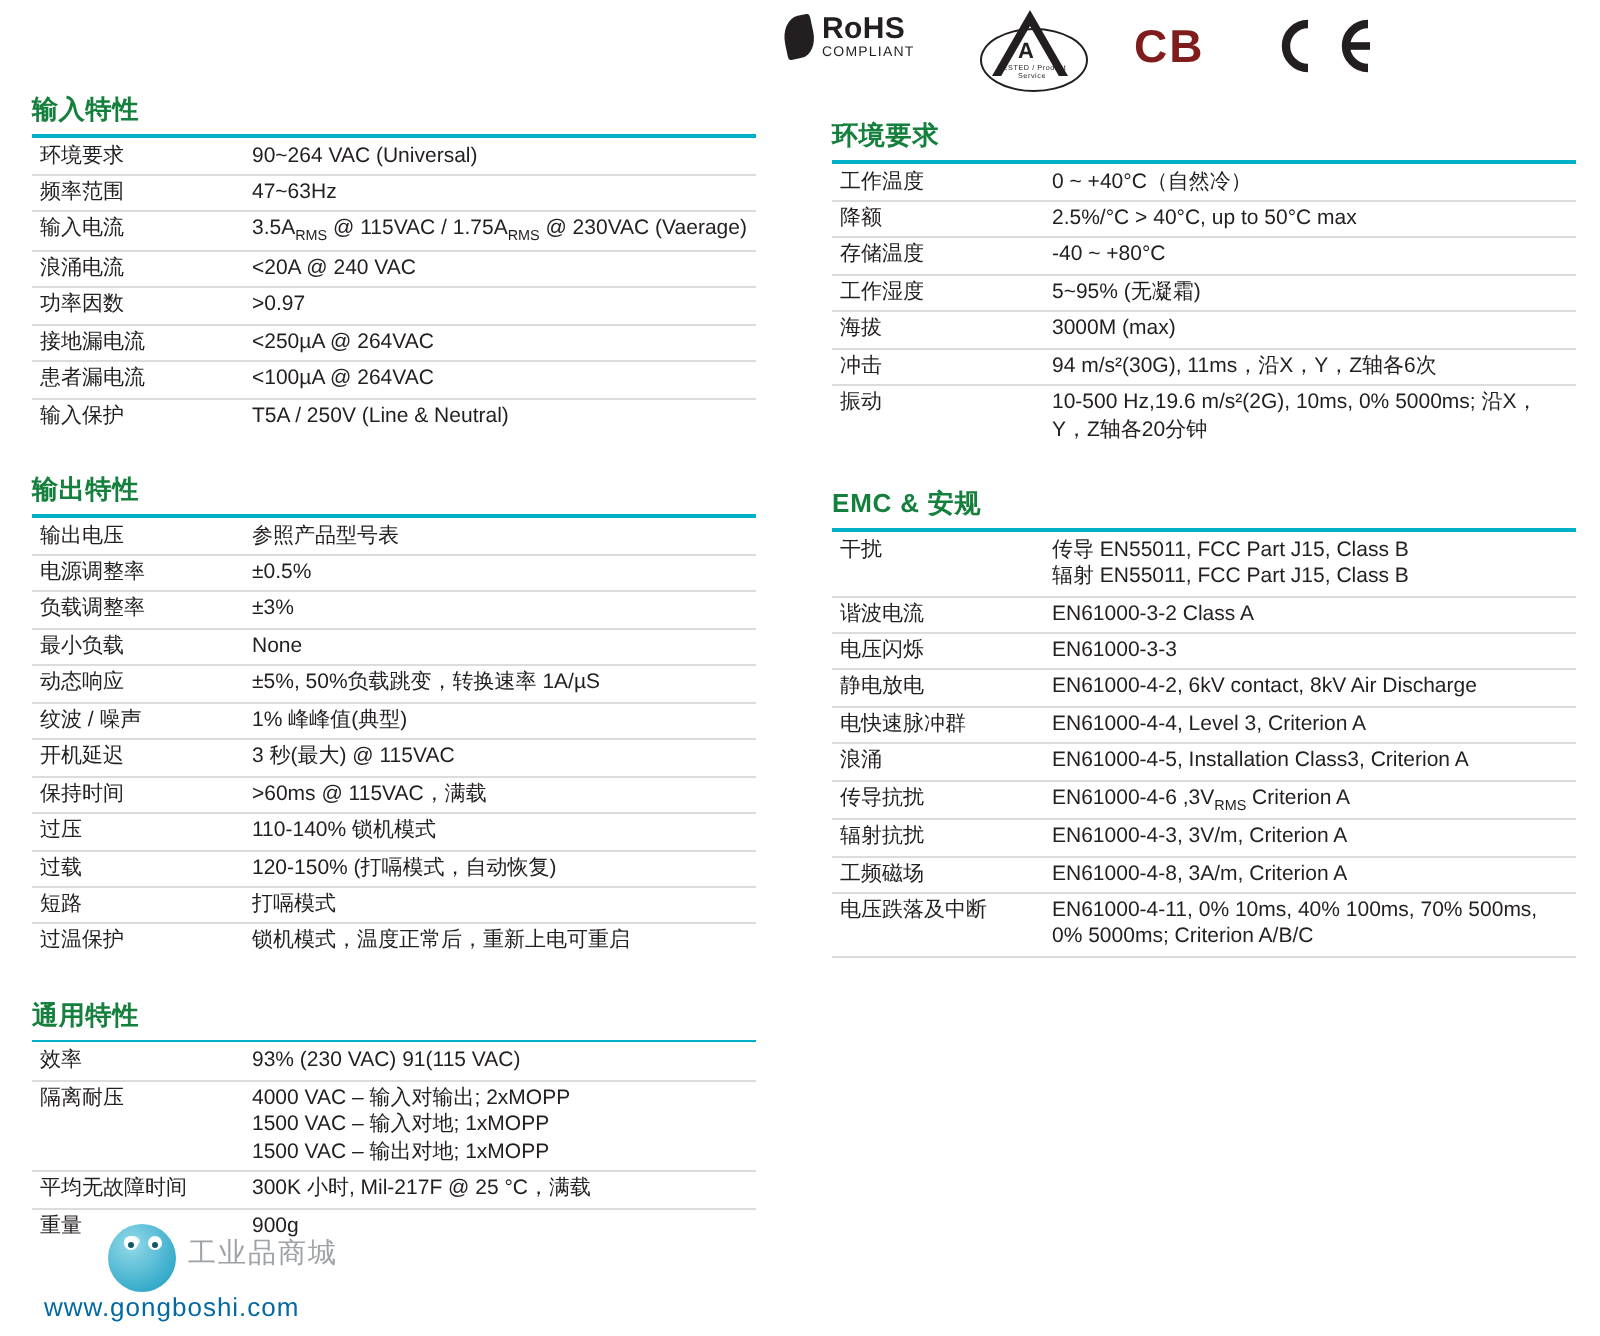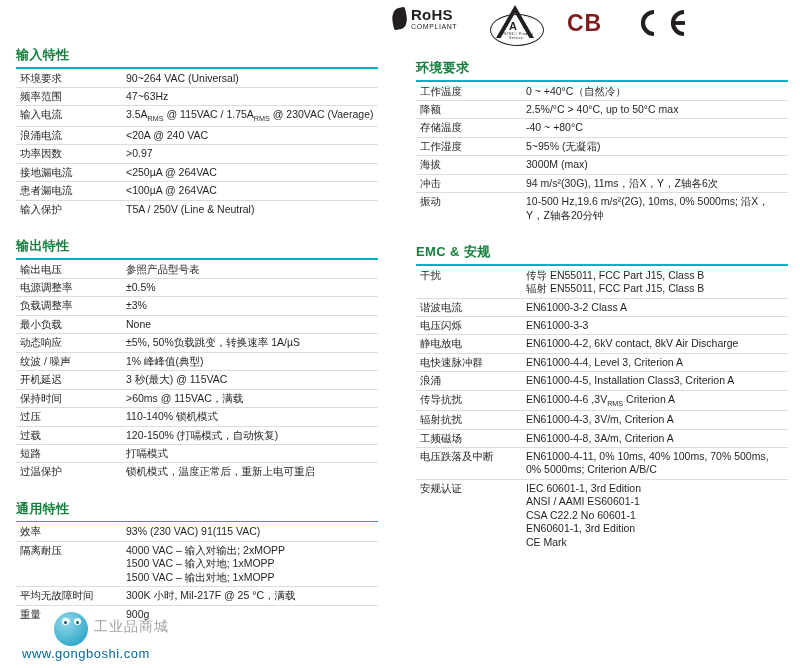--- a/index.html
+++ b/index.html
@@ -351,24 +351,20 @@
               <td class="v">EN61000-4-3, 3V/m, Criterion A</td>
             </tr>
             <tr>
               <td class="k">工频磁场</td>
               <td class="v">EN61000-4-8, 3A/m, Criterion A</td>
             </tr>
             <tr>
               <td class="k">电压跌落及中断</td>
               <td class="v">EN61000-4-11, 0% 10ms, 40% 100ms, 70% 500ms, 0% 5000ms; Criterion A/B/C</td>
             </tr>
-            <tr class="nb">
-              <td class="k">安规认证</td>
-              <td class="v">IEC 60601-1, 3rd Edition<br>ANSI / AAMI ES60601-1<br>CSA C22.2 No 60601-1<br>EN60601-1, 3rd Edition<br>CE  Mark</td>
-            </tr>
           </tbody>
       </table>
     </div>
 
   </div>
 
   <div class="wm">
     <div class="ball"></div>
     <div class="eye l"></div>
       <div class="eye r"></div>

